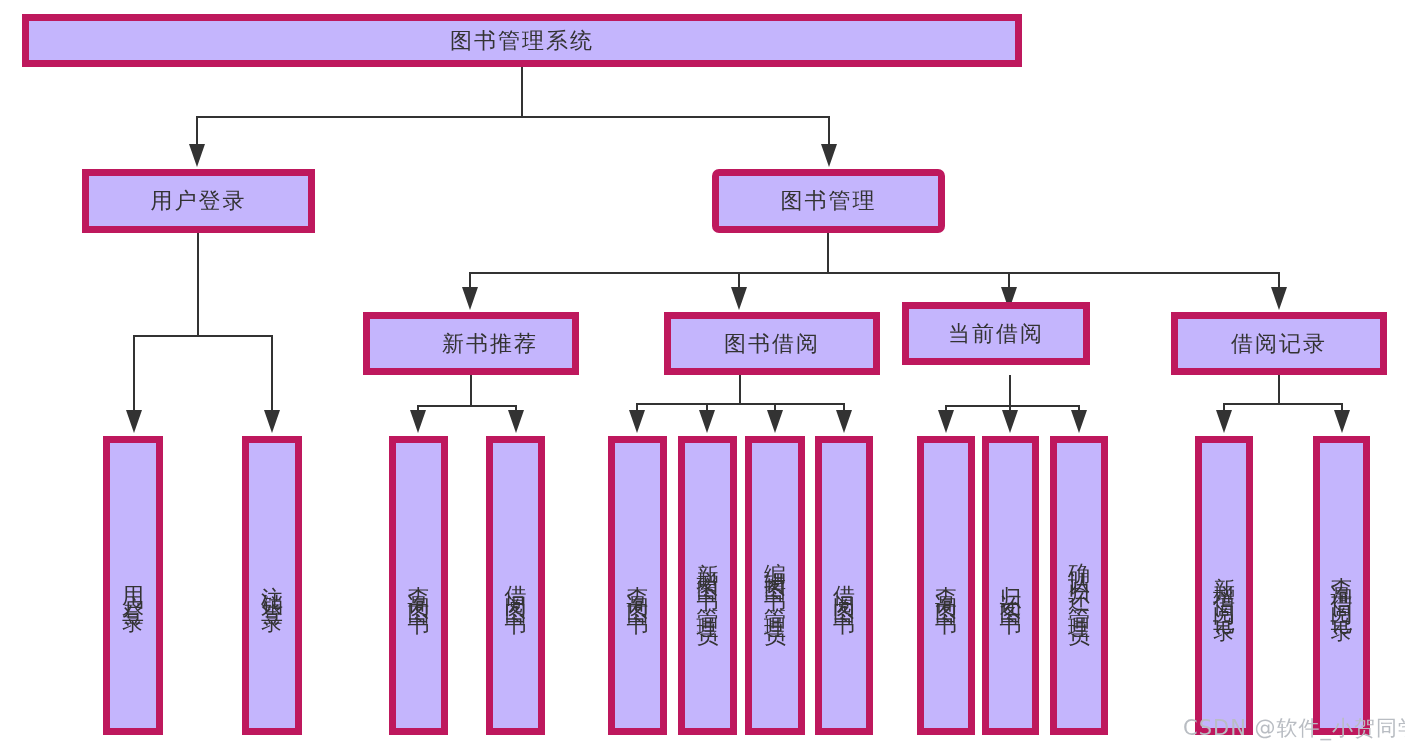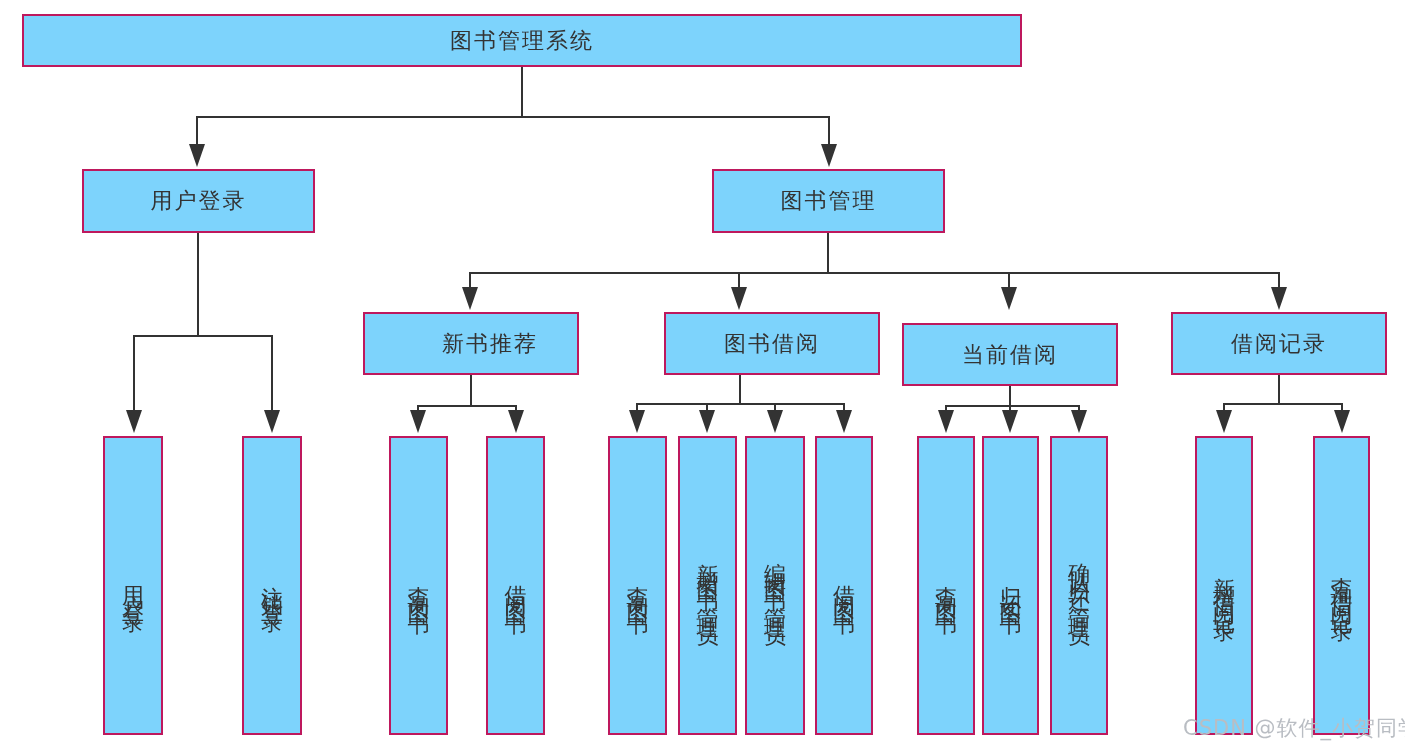--- a/index.html
+++ b/index.html
@@ -23,22 +23,22 @@
     stroke: #333333;
     stroke-width: 2;
   }
   svg.connector-layer polygon {
     fill: #333333;
     stroke: none;
   }
   .box {
     position: absolute;
     box-sizing: border-box;
-    border: 2px solid #be185d;
-    background: #7dd3fc;
+    border: 7px solid #be185d;
+    background: #c4b5fd;
     color: #333333;
     display: flex;
     align-items: center;
     justify-content: center;
     z-index: 2;
   }
   .box.h span {
     font-size: 22px;
     letter-spacing: 2px;
     white-space: nowrap;
@@ -103,31 +103,31 @@
     <polygon points="1334,410 1350,410 1342,433"></polygon>
   </svg>
 
   <div class="box h" style="left:22px; top:14px; width:1000px; height:53px;">
     <span>图书管理系统</span>
   </div>
 
   <div class="box h" style="left:82px; top:169px; width:233px; height:64px;">
     <span>用户登录</span>
   </div>
-  <div class="box h" style="left:712px; top:169px; width:233px; height:64px;">
+  <div class="box h" style="left:712px; top:169px; width:233px; height:64px;border-radius:7px;">
     <span>图书管理</span>
   </div>
 
   <div class="box h" style="left:363px; top:312px; width:216px; height:63px;padding-left:38px;">
     <span>新书推荐</span>
   </div>
   <div class="box h" style="left:632px; top:312px; width:216px; height:63px;margin-left:32px;">
     <span>图书借阅</span>
   </div>
-  <div class="box h" style="left:902px; top:323px; width:216px; height:63px;align-items:center;">
+  <div class="box h" style="left:902px; top:302px; width:188px; height:63px;align-items:center;">
     <span>当前借阅</span>
   </div>
   <div class="box h" style="left:1171px; top:312px; width:216px; height:63px;">
     <span>借阅记录</span>
   </div>
 
   <div class="box v" style="left:103px; top:436px; width:60px; height:299px;">
     <span>用户登录</span>
   </div>
   <div class="box v" style="left:242px; top:436px; width:60px; height:299px;">

